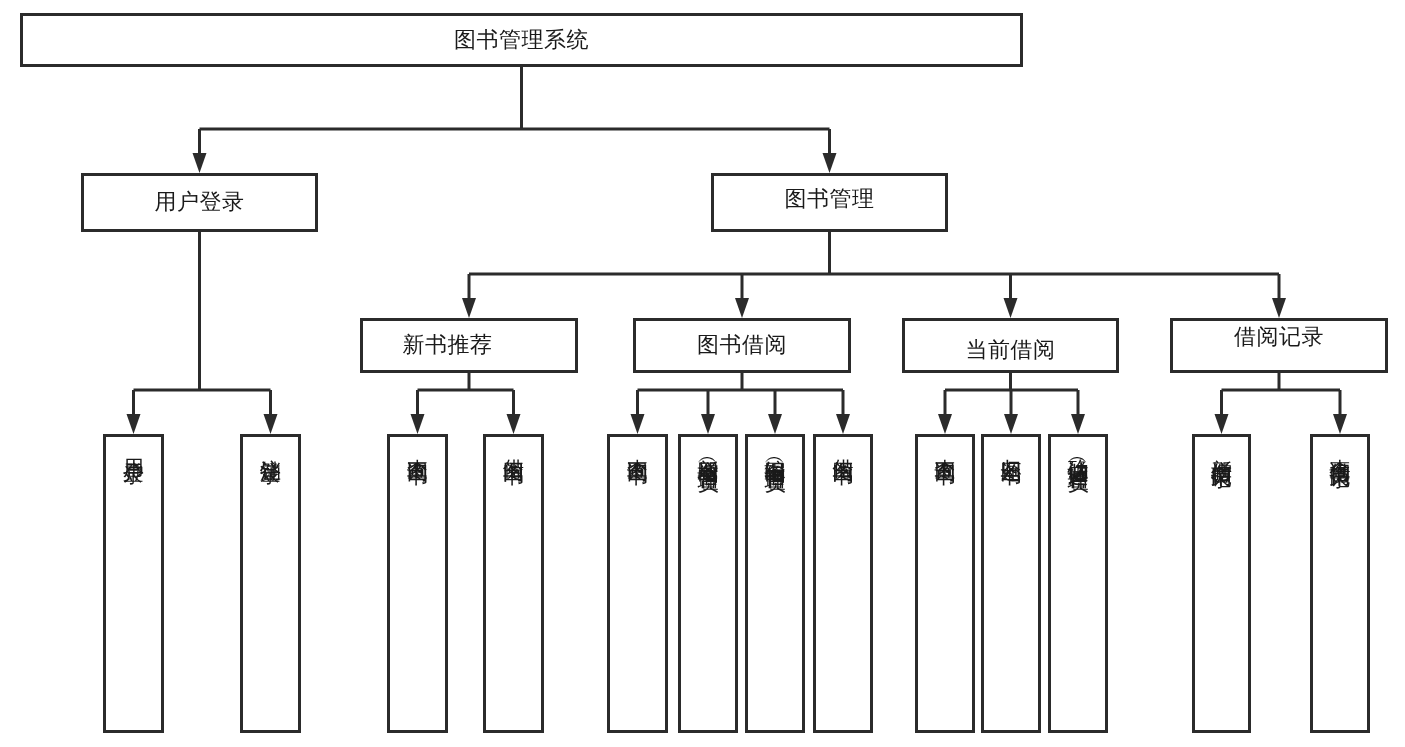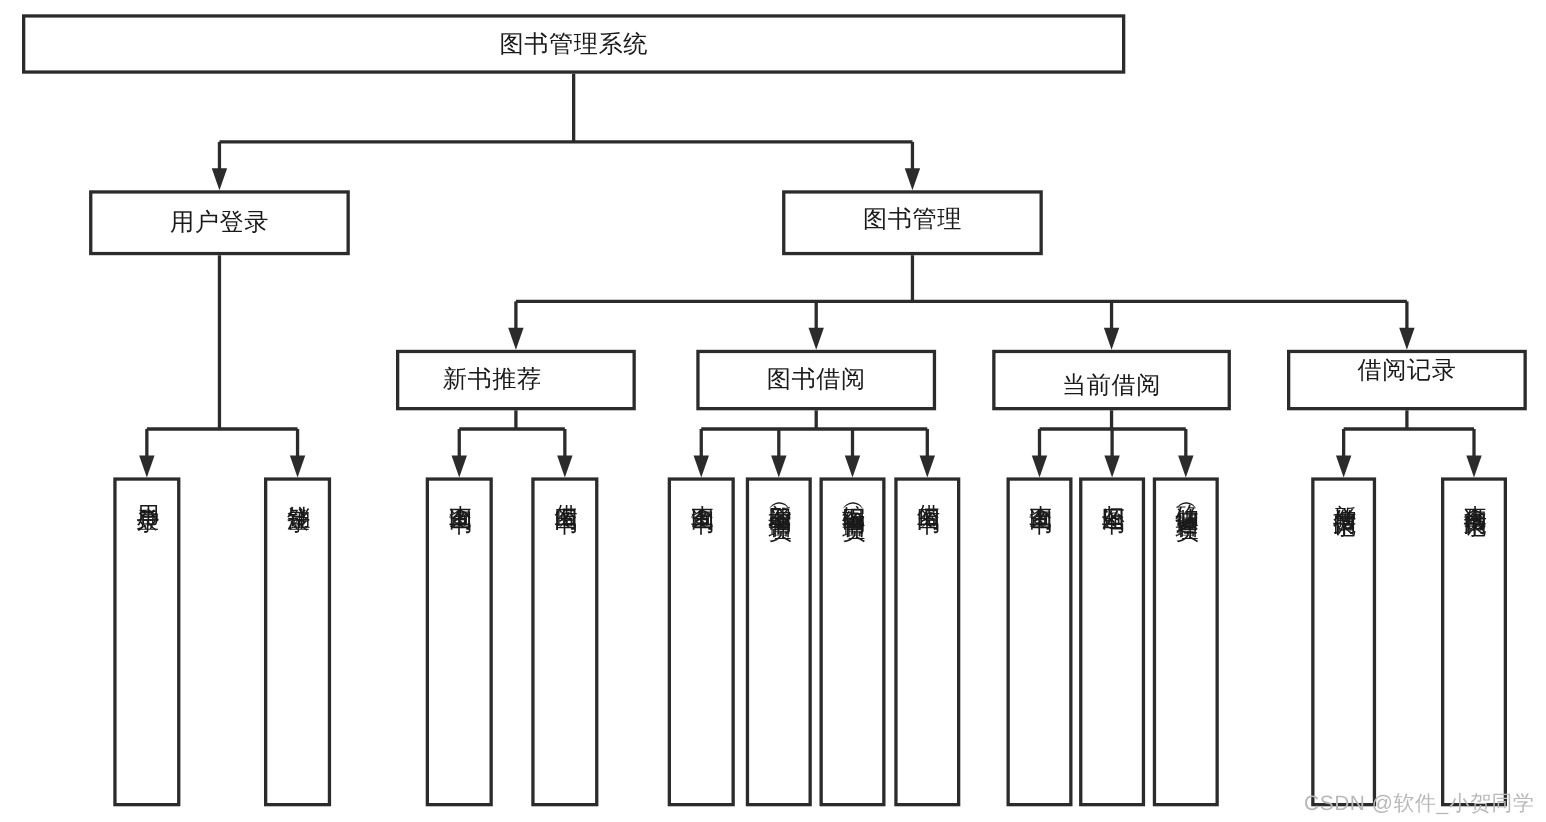--- a/index.html
+++ b/index.html
@@ -204,14 +204,13 @@
       <div class="node-label vertical" style="left: 981px; top: 434px; width: 60px; height: 299px;">归还图书</div>
       <div class="node-hit" title="归还图书" style="left: 981px; top: 434px; width: 60px; height: 299px;"></div>
       <div class="node-label vertical" style="left: 1048px; top: 434px; width: 60px; height: 299px;">确认归还（管理员）</div>
       <div class="node-hit" title="确认归还（管理员）" style="left: 1048px; top: 434px; width: 60px; height: 299px;"></div>
       <div class="node-label vertical" style="left: 1192px; top: 434px; width: 59px; height: 299px;">新增借阅记录</div>
       <div class="node-hit" title="新增借阅记录" style="left: 1192px; top: 434px; width: 59px; height: 299px;"></div>
       <div class="node-label vertical" style="left: 1310px; top: 434px; width: 60px; height: 299px;">查询借阅记录</div>
       <div class="node-hit" title="查询借阅记录" style="left: 1310px; top: 434px; width: 60px; height: 299px;"></div>
     </div>
 
-  <div class="watermark">CSDN @软件_小贺同学</div>
 </div>
 
 </body></html>

